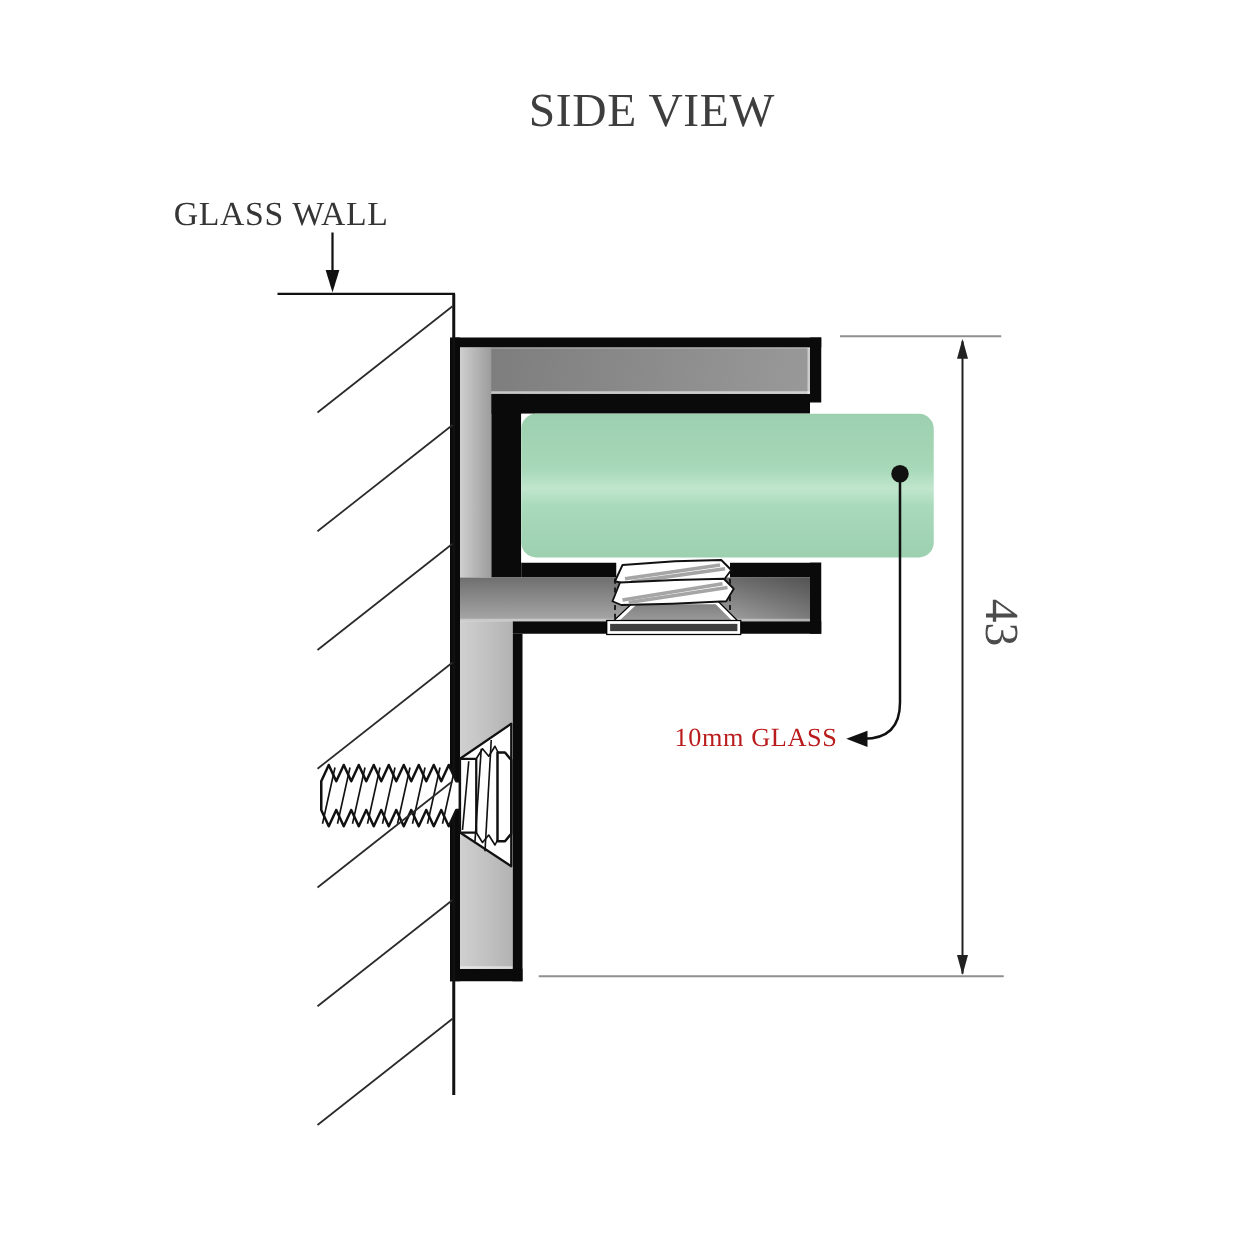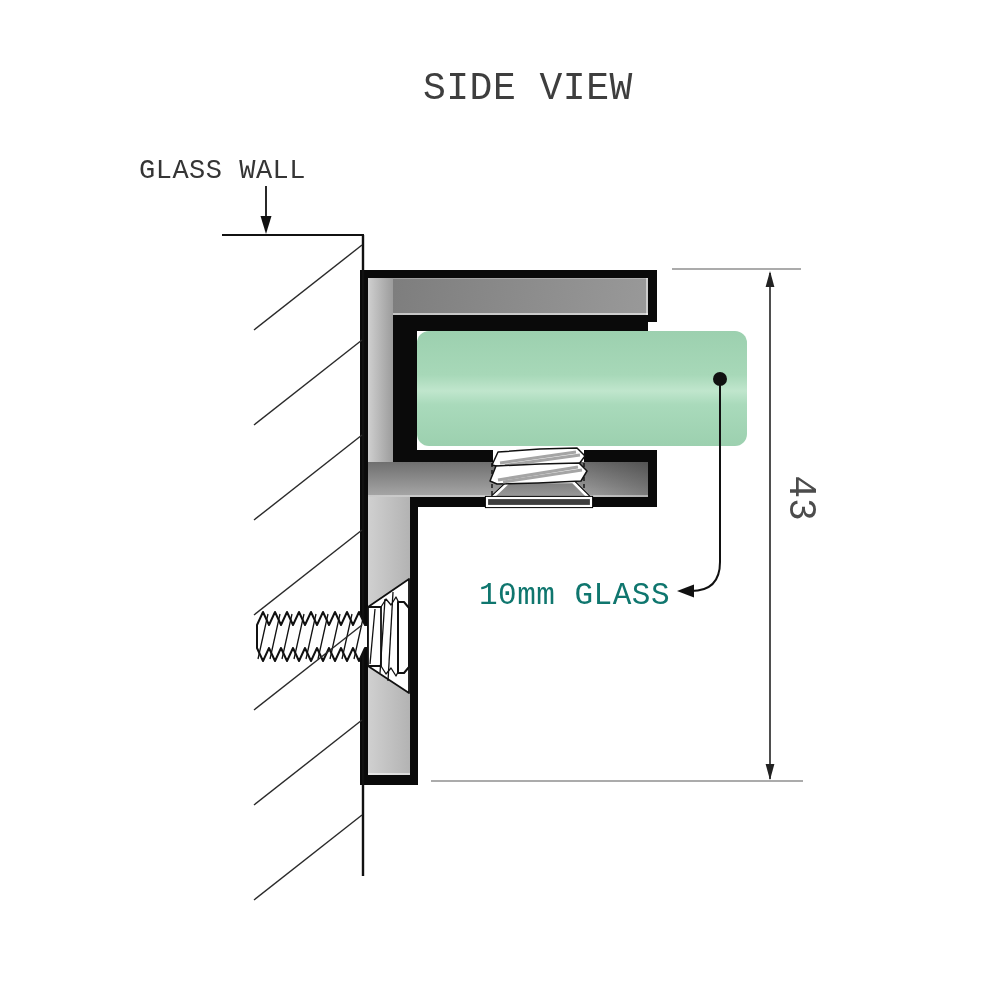--- a/index.html
+++ b/index.html
@@ -1,21 +1,21 @@
 <!DOCTYPE html>
 <html style="--label-text: #3e3e3e;"><head>
 <meta charset="utf-8">
 <style>
   html,body{margin:0;padding:0;background:#ffffff;width:1000px;height:1000px;overflow:hidden;}
-  #canvas{position:relative;width:1000px;height:1000px;background:#fff;font-family:Liberation Mono, monospace;}
+  #canvas{position:relative;width:1000px;height:1000px;background:#fff;font-family:Liberation Serif, serif;}
   .abs{position:absolute;}
   .lbl{color:var(--label-text,#3e3e3e);white-space:nowrap;}
   #title{left:423px;top:67px;font-size:38px;letter-spacing:0.5px;}
   #corner-wall-label{left:139px;top:156px;font-size:27px;letter-spacing:0.5px;color:#353535;}
-  #glass-label{right:330px;top:578px;font-size:31px;letter-spacing:0.5px;color:#0f766e;}
+  #glass-label{right:330px;top:578px;font-size:21px;letter-spacing:0.5px;color:#b91c1c;}
   #dim-value{left:771px;top:468px;width:60px;height:60px;display:flex;align-items:center;justify-content:center;font-size:38px;color:#4c4c4c;transform:rotate(90deg);}
   .blk{background:#0a0a0a;}
   #arm-top-gray{left:368px;top:278px;width:280px;height:37px;
     background:linear-gradient(100deg,#7b7b7b,#999999);
     box-shadow:inset 0 -2px 0 rgba(255,255,255,0.55), inset -2px 0 0 rgba(255,255,255,0.5), inset 0 1px 0 rgba(255,255,255,0.25);}
   #web-gray{left:368px;top:278px;width:25px;height:184px;background:linear-gradient(to right,#cfcfcf,#9c9c9c);}
   #arm-bot-gray{left:368px;top:462px;width:280px;height:35px;background:linear-gradient(to right,rgba(0,0,0,0) 72%,rgba(0,0,0,0.25) 100%),linear-gradient(to bottom,#6f6f6f,#a8a8a8);box-shadow:inset 0 -2px 0 rgba(255,255,255,0.4);}
   #leg-gray{left:368px;top:497px;width:42px;height:278px;background:linear-gradient(to right,#d0d0d0,#b3b3b3);box-shadow:inset 0 -2px 0 rgba(255,255,255,0.5);}
   #cavity-white{left:417px;top:331px;width:231px;height:119px;background:#fff;}
   #glass{left:417px;top:331px;width:330px;height:115px;border-radius:12px;background:linear-gradient(180deg,#9cd0af 0%,#a7d8b8 38%,#c0e6cd 52%,#a9dabb 64%,#9cd0af 100%);}

